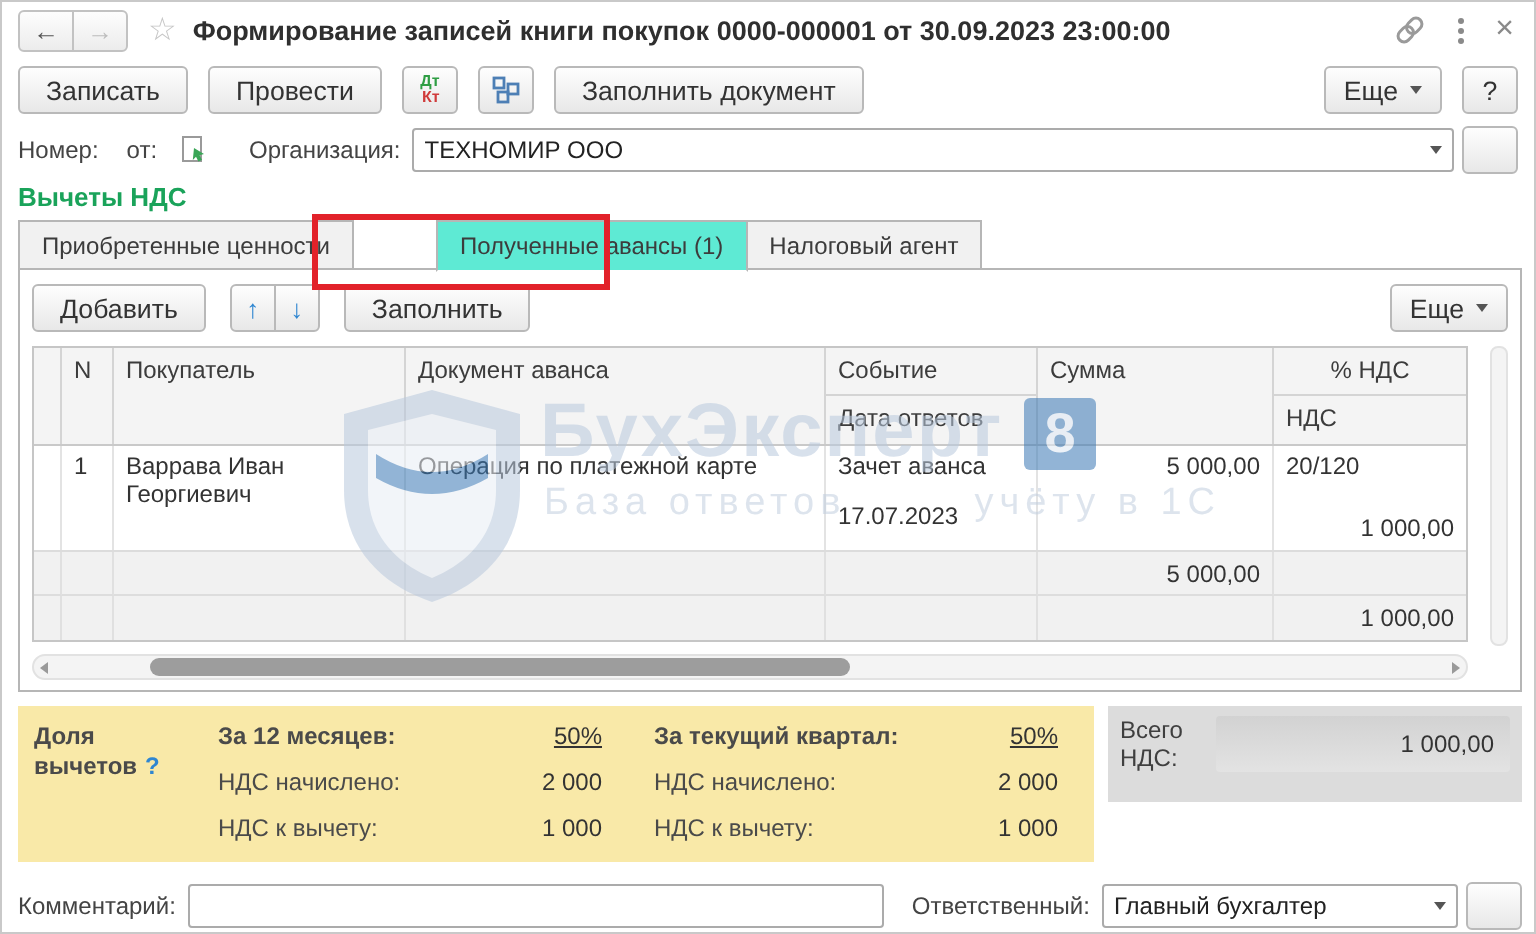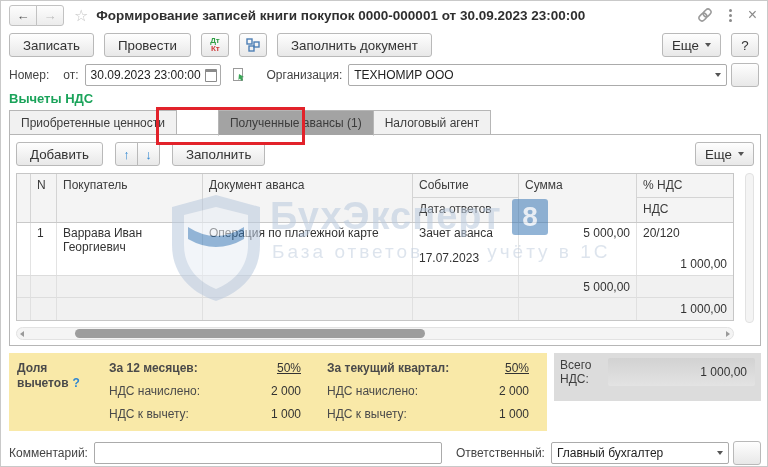--- a/index.html
+++ b/index.html
@@ -43,21 +43,21 @@
   .ddbtn .caret{margin:0;}
   .calbtn{position:absolute;right:2px;top:2px;bottom:2px;width:16px;display:flex;align-items:center;justify-content:center;cursor:pointer;}
   .calicon{width:10px;height:9px;border:1px solid #8b8b8b;border-top:3px solid #8b8b8b;border-radius:1px;}
   .openbtn{width:22px;height:24px;margin-left:4px;}
 
   
   .sectitle{position:absolute;top:90px;left:8px;font-size:13px;font-weight:bold;color:#1aa35a;}
   .tabsrow{position:absolute;top:109px;left:8px;right:6px;height:25px;display:flex;}
   .tab{height:24px;line-height:24px;padding:0 11px;background:#f1f1f1;border:1px solid #b6b6b6;margin-left:-1px;color:#3c3c3c;cursor:pointer;white-space:nowrap;position:relative;}
   .tab:first-child{margin-left:0;}
-  .tab.active{background:#a3a3a3;border-bottom-color:#fff;z-index:3;margin-left:41px;}
+  .tab.active{background:#5eead4;border-bottom-color:#fff;z-index:3;margin-left:41px;}
   .annotation{position:absolute;top:106px;left:155px;width:143px;height:32px;border:3px solid #e2222a;z-index:6;pointer-events:none;}
 
   
   .panel{position:absolute;top:133px;left:8px;right:6px;height:212px;border:1px solid #b6b6b6;background:#fff;box-sizing:border-box;z-index:2;}
   .cmdbar{position:absolute;top:6px;left:6px;right:6px;height:26px;display:flex;align-items:center;gap:12px;}
   .arrgroup{display:flex;}
   .arrgroup .btn{width:23px;padding:0;font-size:13px;font-weight:bold;color:#2f86d1;}
   .arrgroup .btn:first-child{border-radius:3px 0 0 3px;}
   .arrgroup .btn:last-child{border-radius:0 3px 3px 0;margin-left:-1px;}
 
@@ -164,26 +164,20 @@
     <button class="btn small">
         <span>Еще</span>
         <span class="caret"></span>
       </button>
     <button class="btn icon">?</button>
   </div>
 
   <div class="fields">
     <span class="lbl">Номер:</span>
     <span class="lbl" style="margin-left:14px;">от:</span>
-    <span class="combo" style="width:136px;margin-left:6px;">
-      <input class="inp" value="30.09.2023 23:00:00" style="">
-      <span class="calbtn">
-          <span class="calicon"></span>
-        </span>
-    </span>
     <span style="margin-left:10px;display:flex;cursor:pointer;">
       <svg width="16" height="16" viewBox="0 0 16 16">
           <rect x="2.5" y="1.5" width="9" height="12" fill="#fff" stroke="#9a9a9a"></rect>
           <path d="M8 7l5 3-2.2.6L12 13l-1.8.8-1.2-2.4L7.4 13z" fill="#3aa657"></path>
         </svg>
     </span>
     <span class="lbl" style="margin-left:20px;">Организация:</span>
     <span class="combo" style="flex:1;margin-left:6px;">
       <input class="inp" value="ТЕХНОМИР ООО" style="">
       <span class="ddbtn">
@@ -231,21 +225,21 @@
     <div class="tbl">
 
       <div class="gridcols thead">
         <div class="th" style="grid-column:1;grid-row:1/3;"></div>
         <div class="th" style="grid-column:2;grid-row:1/3;">N</div>
         <div class="th" style="grid-column:3;grid-row:1/3;">Покупатель</div>
         <div class="th" style="grid-column:4;grid-row:1/3;">Документ аванса</div>
         <div class="th divb" style="grid-column:5;grid-row:1;">Событие</div>
         <div class="th" style="grid-column:5;grid-row:2;">Дата ответов</div>
         <div class="th" style="grid-column:6;grid-row:1/3;">Сумма</div>
-        <div class="th divb" style="grid-column:7;grid-row:1;border-right:none;">% НДС</div>
+        <div class="th divb" style="grid-column:7;grid-row:1;border-right:none;text-align:center;">% НДС</div>
         <div class="th" style="grid-column:7;grid-row:2;border-right:none;">НДС</div>
       </div>
 
       <div class="gridcols trow">
         <div class="td"></div>
         <div class="td">1</div>
         <div class="td">Варрава Иван Георгиевич</div>
         <div class="td">
           <div>Операция по платежной карте</div>
         </div>

